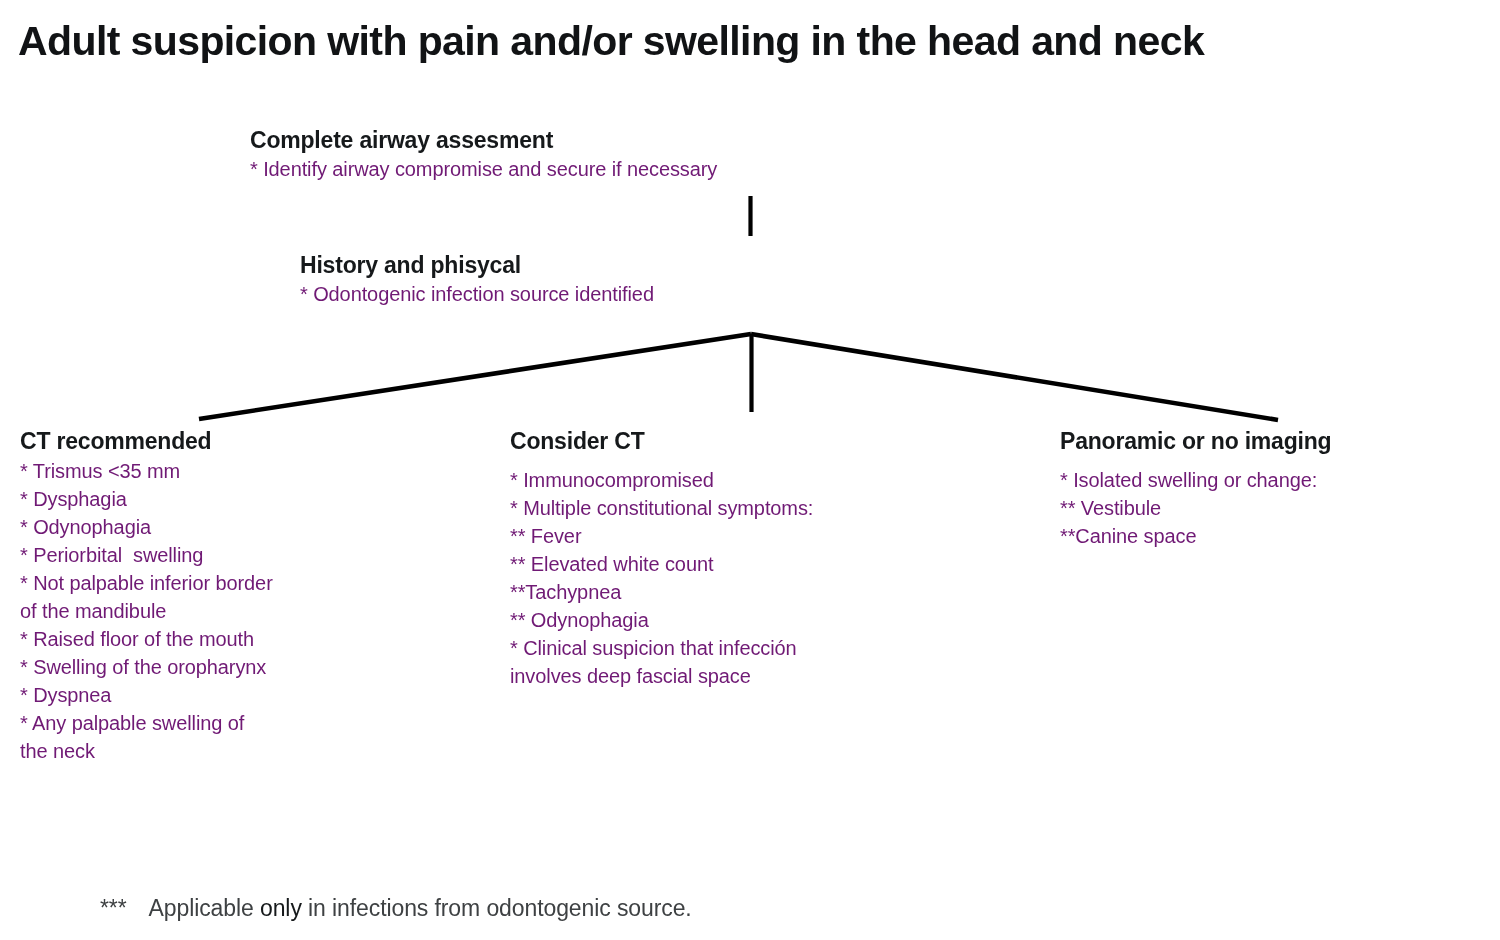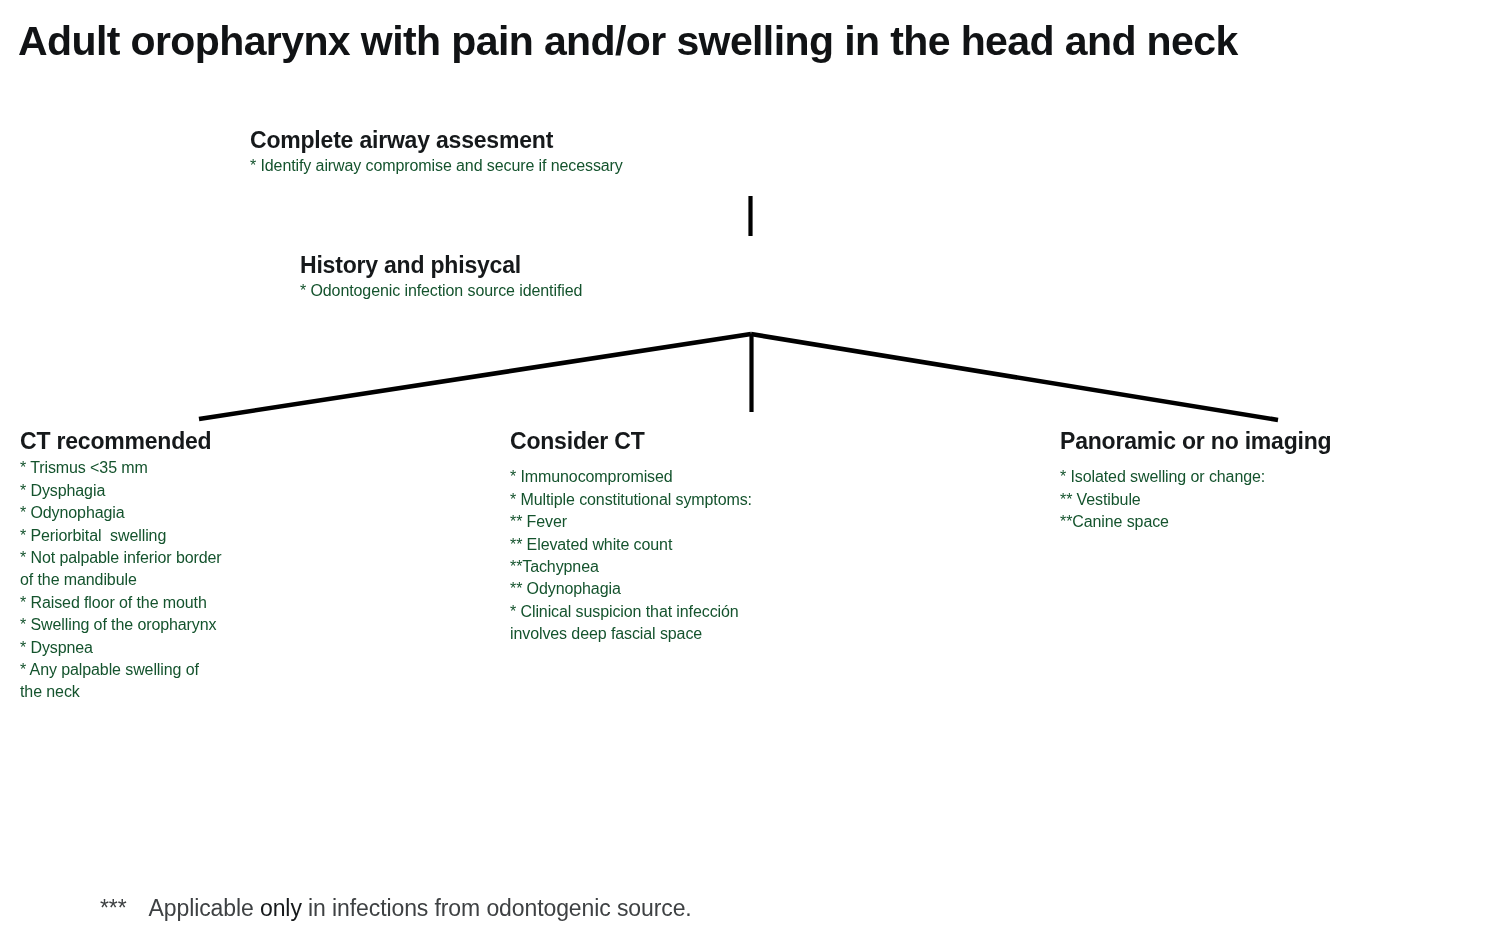--- a/index.html
+++ b/index.html
@@ -37,23 +37,23 @@
     text-align: left;
   }
   .node-title {
     font-size: 23px;
     font-weight: bold;
     color: #16191b;
     line-height: 1.28;
     letter-spacing: -0.2px;
   }
   .node-line {
-    font-size: 16px;
+    font-size: 20px;
     font-weight: normal;
-    color: #14532d;
+    color: #701a75;
     line-height: 1.40;
     letter-spacing: -0.1px;
     white-space: pre;
   }
 
   
   #node-airway {
     left: 250px;
     top: 126px;
     width: 1000px;
@@ -118,21 +118,21 @@
     color: #16191b;
   }
   .footnote-gap {
     display: inline-block;
     width: 22px;
   }
 </style>
 </head>
 <body>
 
-<div class="page-title">Adult oropharynx with pain and/or swelling in the head and neck</div>
+<div class="page-title">Adult suspicion with pain and/or swelling in the head and neck</div>
 
 <svg class="connectors" viewBox="0 0 1500 940" xmlns="http://www.w3.org/2000/svg">
 
   <line x1="750.5" y1="196" x2="750.5" y2="236" stroke="#000000" stroke-width="4.2" stroke-linecap="butt"></line>
 
   <line x1="751" y1="334" x2="199" y2="419" stroke="#000000" stroke-width="4.6" stroke-linecap="butt"></line>
 
   <line x1="751.5" y1="334" x2="751.5" y2="412" stroke="#000000" stroke-width="4.2" stroke-linecap="butt"></line>
 
   <line x1="751" y1="334" x2="1278" y2="420" stroke="#000000" stroke-width="4.6" stroke-linecap="butt"></line>

